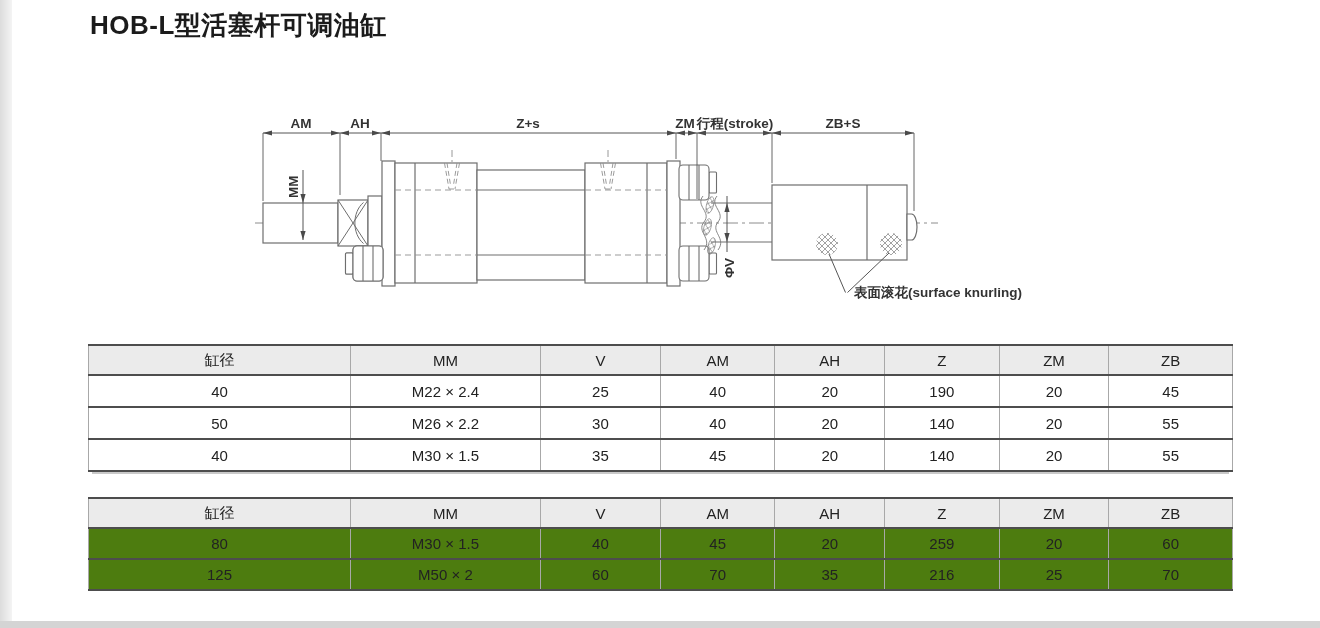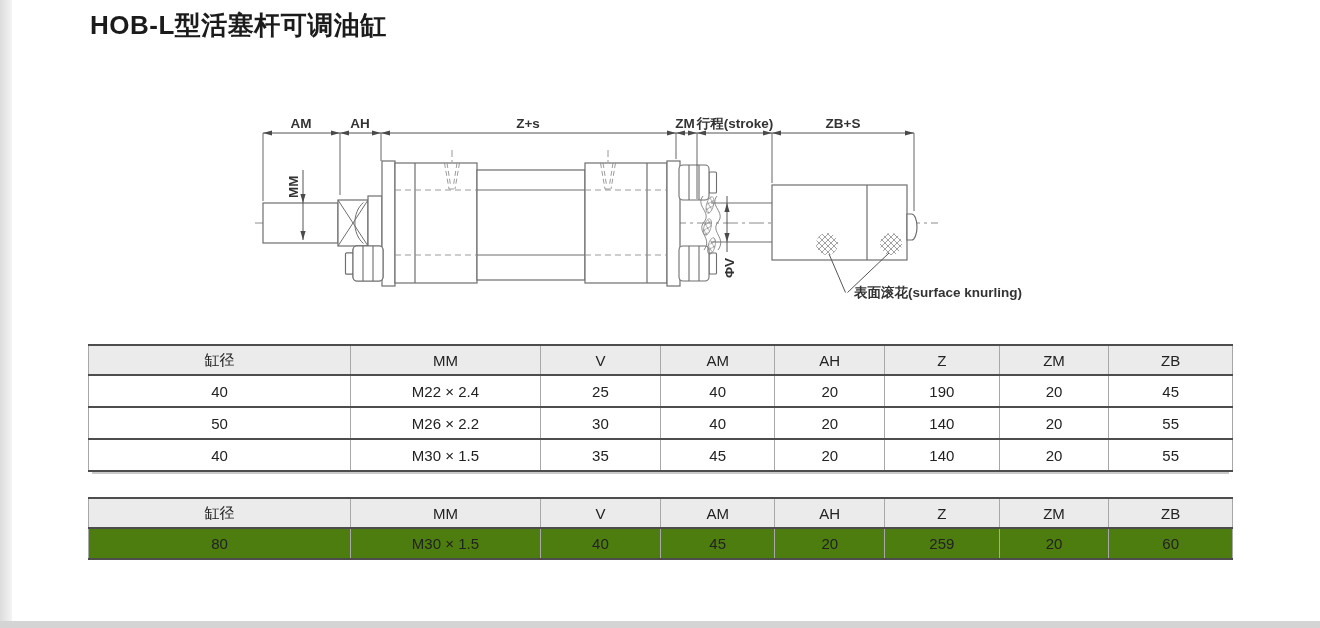--- a/index.html
+++ b/index.html
@@ -234,15 +234,25 @@
       <tr>
         <td>80</td>
         <td>M30 × 1.5</td>
         <td>40</td>
         <td>45</td>
         <td>20</td>
         <td>259</td>
         <td>20</td>
         <td>60</td>
       </tr>
+      <tr>
+        <td>125</td>
+        <td>M50 × 2</td>
+        <td>60</td>
+        <td>70</td>
+        <td>35</td>
+        <td>216</td>
+        <td>25</td>
+        <td>70</td>
+      </tr>
     </tbody>
   </table>
 </div>
 
 </body></html>

